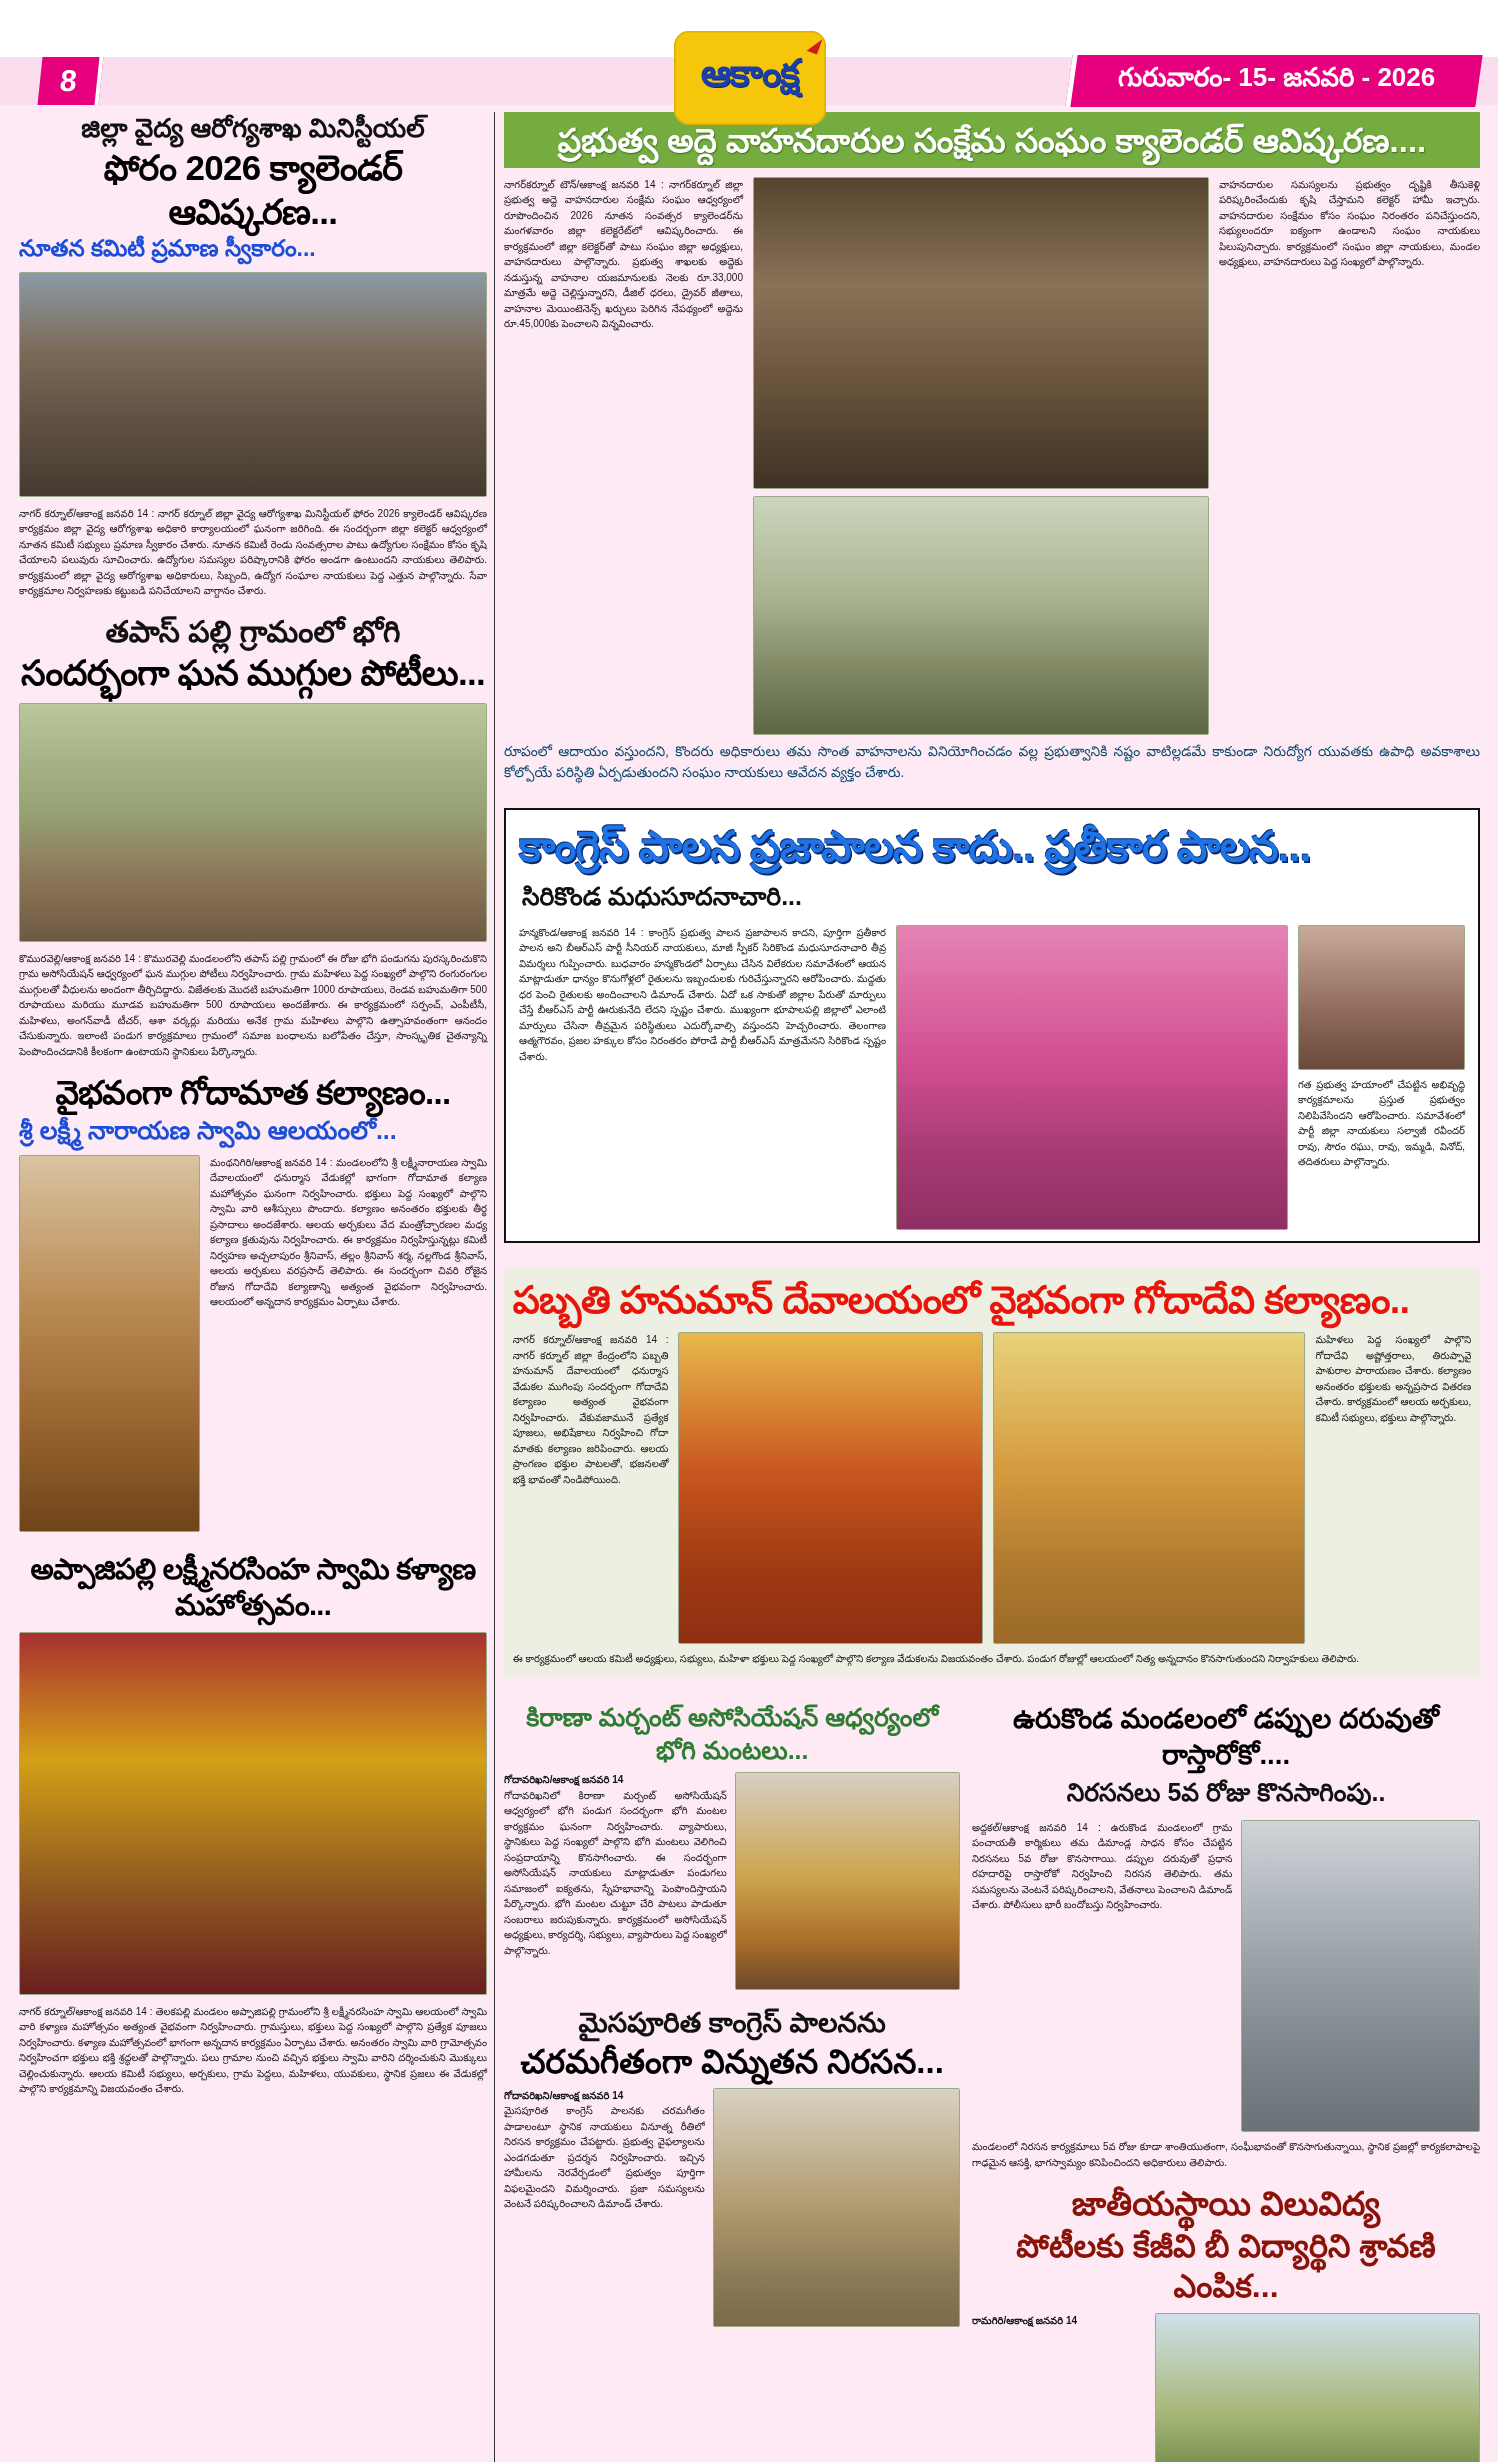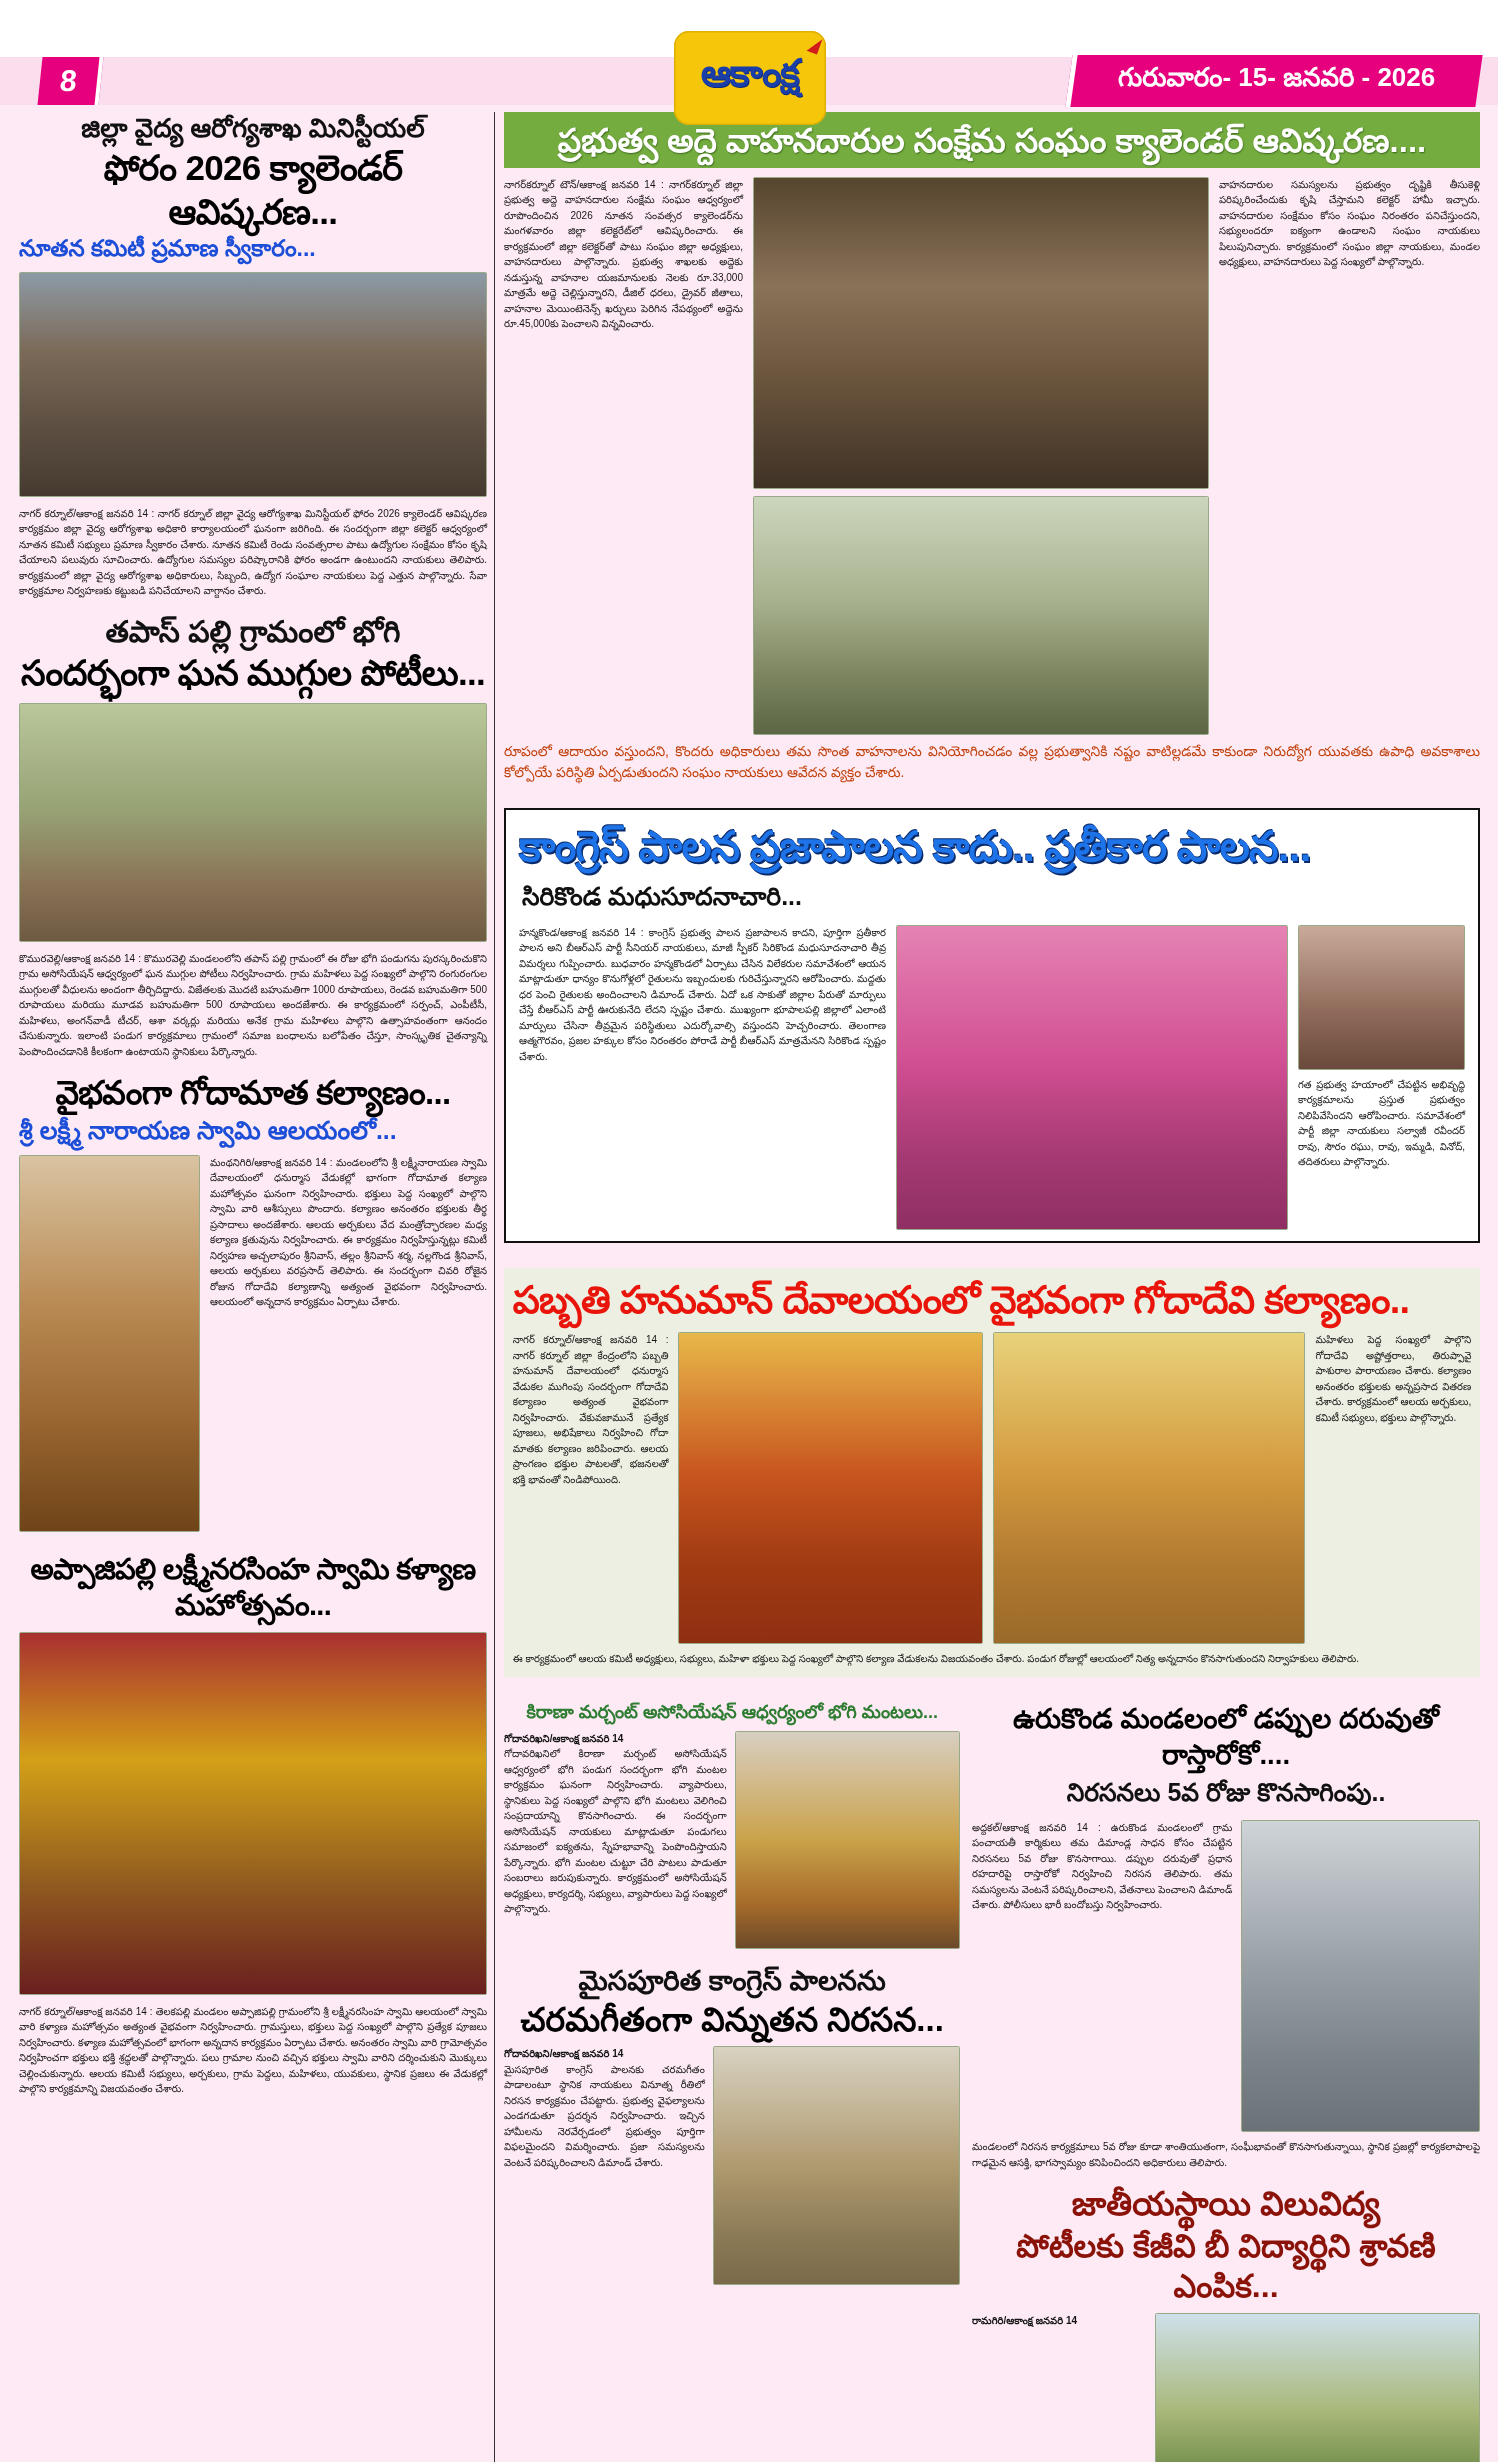--- a/index.html
+++ b/index.html
@@ -69,41 +69,41 @@
 
   
   .greenbar {
     background:#74ac40; color:#fff; text-align:center;
     font-size:33px; font-weight:800; padding:7.3px 4.4px; line-height:1.25;
     text-shadow:0.7px 0.7px 1.5px #3c6a1a;
   }
   .vahana-grid { display:grid; grid-template-columns:239px 1fr 261px; gap:10px; margin-top:8.7px; }
   .ph-office   { height:312px; background:linear-gradient(180deg,#56452f 0%,#8a7258 35%,#6a543c 65%,#3f3226 100%); }
   .ph-calgrp   { height:239px; margin-top:7.3px; background:linear-gradient(180deg,#ccd6bd 0%,#a7b08c 45%,#7c8560 75%,#5d6644 100%); }
-  .caption-line { font-size:13.8px; margin-top:5.8px; color:#c2410c; }
+  .caption-line { font-size:13.8px; margin-top:5.8px; color:#0c4a6e; }
 
   .congress-box { border:2.9px solid #111; background:#fff; padding:11.6px 13px; margin-top:11.6px; }
   .h-blue {
     text-align:left; color:#1e73e8; font-size:42px; font-weight:900; line-height:1.2;
     text-shadow:1.5px 1.5px 0 #0a2a6a, -0.7px -0.7px 0 #0a2a6a;
     letter-spacing:-0.7px;
   }
   .congress-sub { font-size:25px; font-weight:700; margin:10px 0 7.3px 2.9px; }
   .congress-grid { display:grid; grid-template-columns:1fr 392px 167px; gap:10px; }
   .ph-brs  { height:305px; background:linear-gradient(180deg,#e583b4 0%,#d14f93 45%,#a63a74 75%,#8f2f63 100%); }
   .ph-port { height:145px; background:linear-gradient(180deg,#c9aa99 0%,#8f6a5a 60%,#6a4a3c 100%); margin-bottom:7.3px; }
 
   .pabbati { background:#edefe2; padding:10px 8.7px; margin-top:11.6px; }
   .h-red { color:#e9150b; font-size:38px; font-weight:900; line-height:1.2; letter-spacing:-0.7px; }
   .pabbati-grid { display:grid; grid-template-columns:1fr 305px 312px 1fr; gap:10px; margin-top:8.7px; }
   .ph-deity { height:312px; background:linear-gradient(180deg,#e8b84a 0%,#c8561f 45%,#a03a12 75%,#8f2f12 100%); }
   .ph-crowd { height:312px; background:linear-gradient(180deg,#e8d27a 0%,#d49a3f 45%,#b07a30 75%,#9a6a2a 100%); }
 
   .bottom-grid { display:grid; grid-template-columns:1fr 508px; gap:11.6px; margin-top:11.6px; }
-  .h-green { text-align:center; color:#2e7d32; font-size:18px; font-weight:800; line-height:1.3; }
+  .h-green { text-align:center; color:#2e7d32; font-size:25px; font-weight:800; line-height:1.3; }
   .kirana-grid { display:grid; grid-template-columns:1fr 225px; gap:8.7px; margin-top:5.8px; }
   .ph-bonfire { height:218px; background:linear-gradient(180deg,#d8cfc2 0%,#caa24a 50%,#a56a2a 80%,#6b4a2a 100%); }
   .h-char { text-align:center; font-size:33px; font-weight:900; color:#000; line-height:1.25; }
   .char-grid { display:grid; grid-template-columns:1fr 247px; gap:8.7px; margin-top:5.8px; }
   .ph-pole { height:239px; background:linear-gradient(180deg,#d8d2c2 0%,#b09a6f 50%,#8a7a55 80%,#7a6a4a 100%); }
 
   .h-uruk { text-align:center; font-size:27.6px; font-weight:900; color:#000; line-height:1.3; }
   .uruk-sub { text-align:center; font-size:25px; font-weight:600; margin-top:4.4px; }
   .uruk-grid { display:grid; grid-template-columns:1fr 239px; gap:8.7px; margin-top:7.3px; }
   .ph-road { height:312px; background:linear-gradient(180deg,#cfd4d8 0%,#9aa2a8 45%,#7c858b 75%,#6b7277 100%); }

